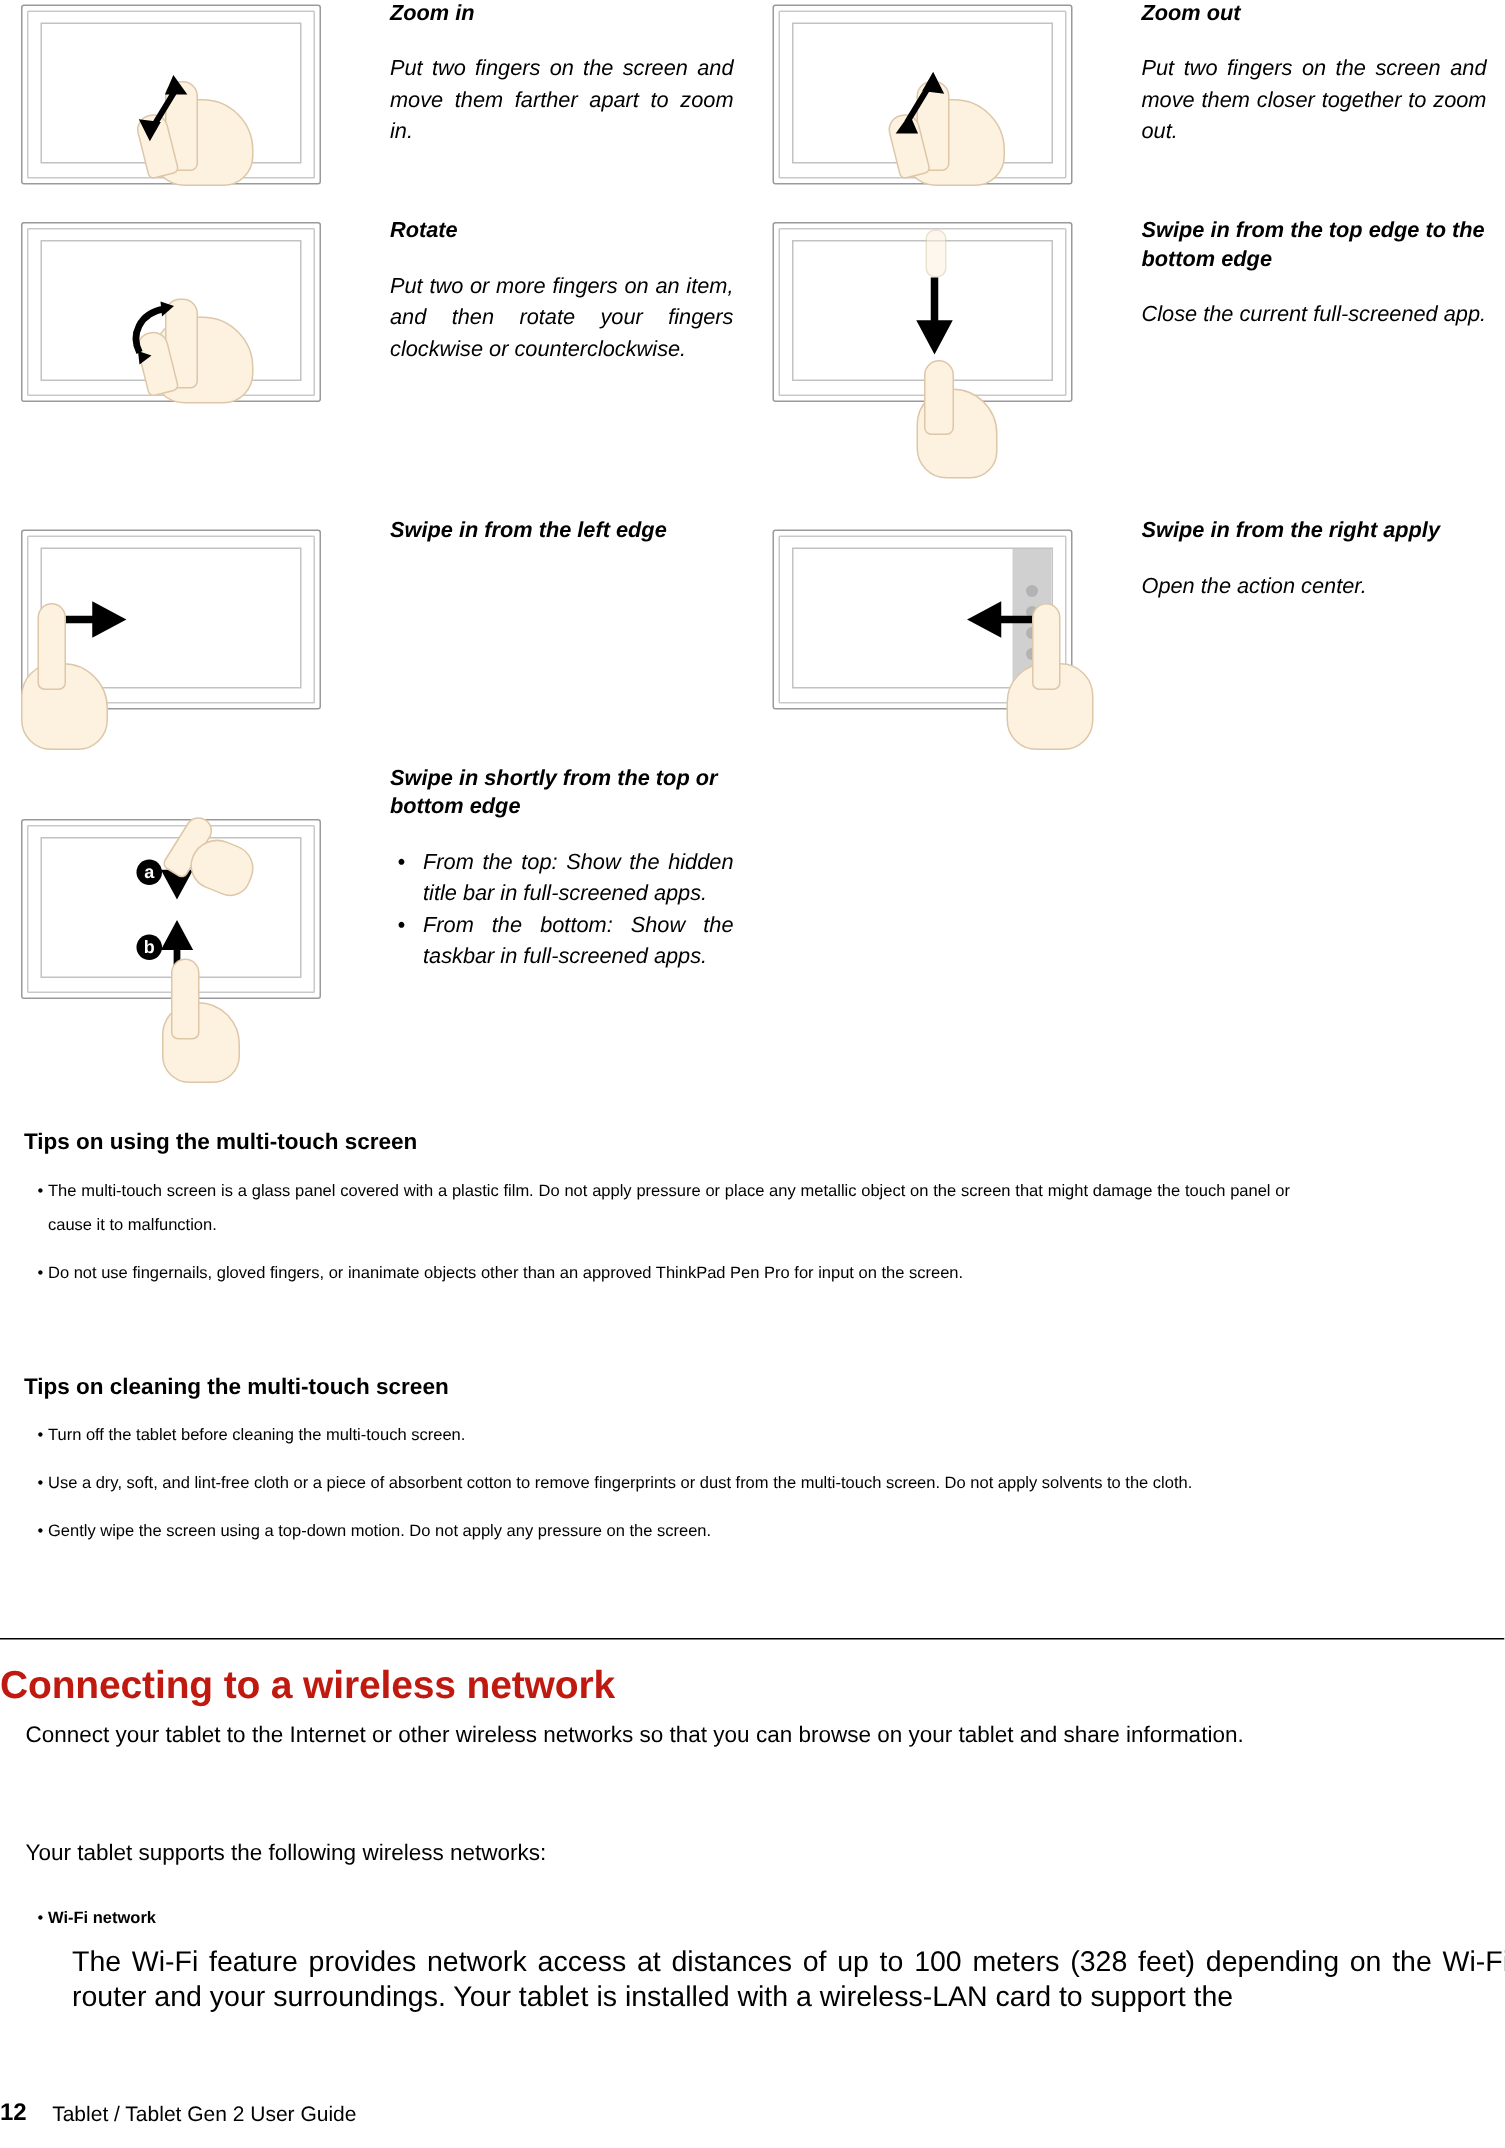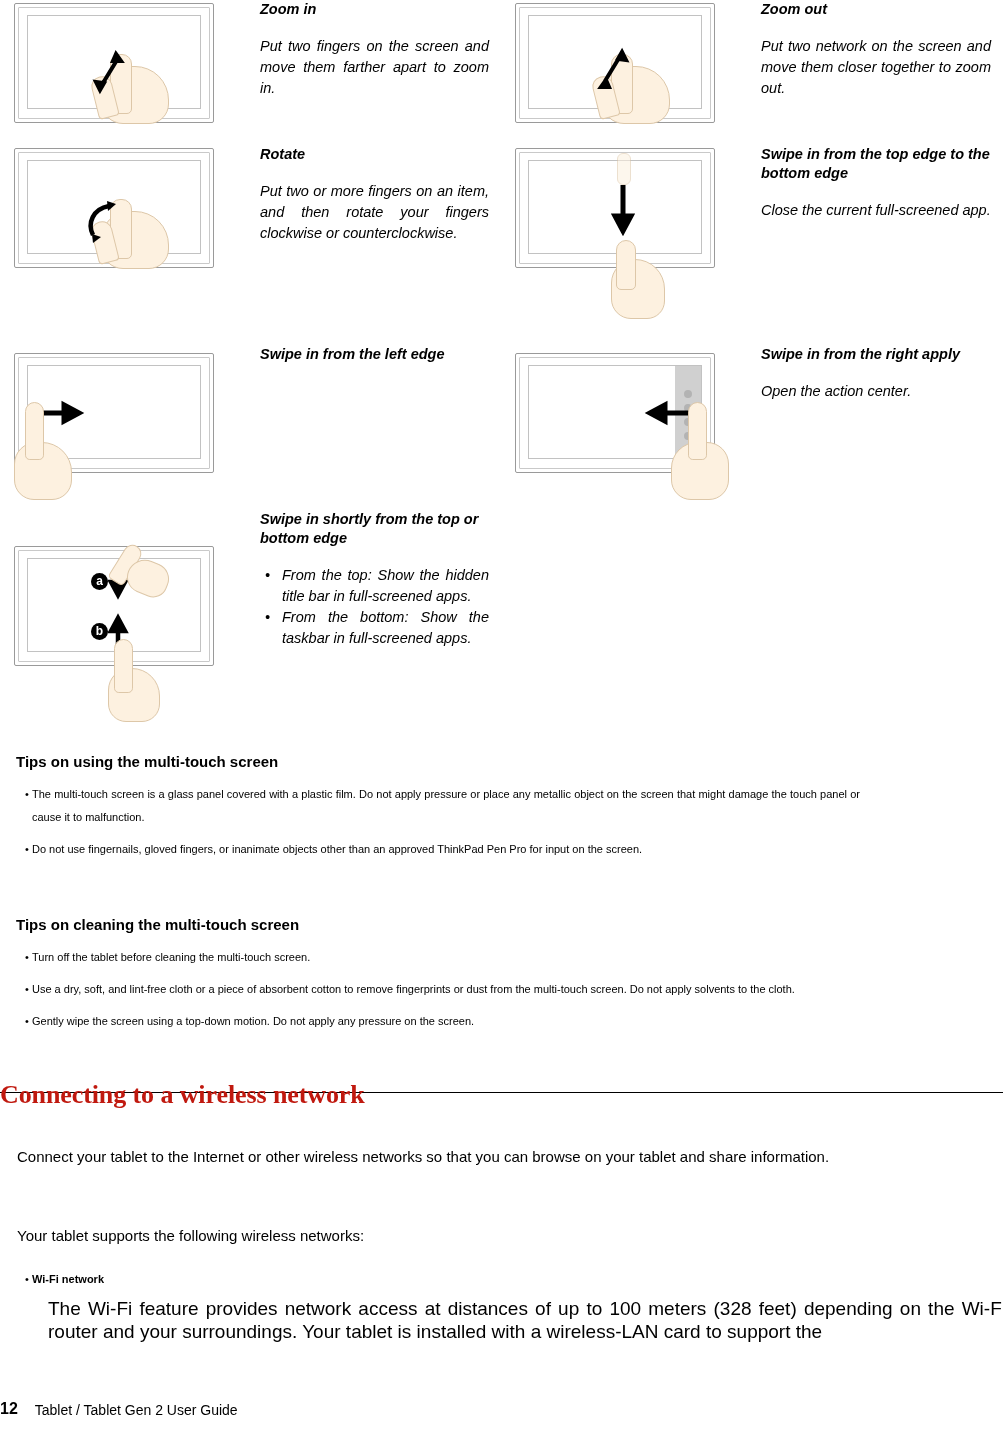--- a/index.html
+++ b/index.html
@@ -219,21 +219,21 @@
     text-align: justify;
     text-justify: inter-word;
   }
 
   
   .footer {
     position: absolute;
     left: 0;
     bottom: 14px;
     display: flex;
-    align-items: flex-end;
+    align-items: center;
   }
   .footer .pg {
     font-size: 16px;
     font-weight: bold;
     margin-right: 17px;
   }
   .footer .ft {
     font-size: 14px;
   }
 </style>
@@ -269,21 +269,21 @@
           <div class="hand palm" style="left:86px;top:62px;"></div>
           <div class="hand finger" style="left:95px;top:50px;"></div>
           <div class="hand finger2" style="left:79px;top:72px;transform:rotate(-14deg);"></div>
           <svg class="arrow-svg" style="left:76px;top:48px;width:34px;height:40px;" viewBox="0 0 34 40">
             <path d="M14 28 L9 35 L17 35 Z M13 29 L27 6 M30 0 L34 8 L26 7 Z" fill="#000" stroke="#000" stroke-width="4" stroke-linecap="round"></path>
           </svg>
         </div>
       </div>
       <div class="txt-box">
         <div class="g-title">Zoom out</div>
-        <div class="g-desc">Put two network on the screen and move them closer together to zoom out.</div>
+        <div class="g-desc">Put two fingers on the screen and move them closer together to zoom out.</div>
       </div>
     </div>
   </div>
 
   <div class="gesture-row" style="height:200px;">
 
     <div class="gesture-cell">
       <div class="fig-box">
         <div class="tablet" style="position:absolute;left:14px;top:3px;">
           <div class="screen"></div>
@@ -411,21 +411,21 @@
   <div class="sec-head">Tips on cleaning the multi-touch screen</div>
   <ul class="doc-list">
     <li>Turn off the tablet before cleaning the multi-touch screen.</li>
     <li>Use a dry, soft, and lint-free cloth or a piece of absorbent cotton to remove fingerprints or dust from the multi-touch screen.  Do not apply solvents to the cloth.</li>
     <li>Gently wipe the screen using a top-down motion.  Do not apply any pressure on the screen.</li>
   </ul>
 </div>
 
 <div class="rule" style="top:1092px;"></div>
 
-<h1 class="h1-red" style="top:1079px;font-family:Liberation Serif, serif;">Connecting to a wireless network</h1>
+<h1 class="h1-red" style="top:1107px;">Connecting to a wireless network</h1>
 
 <p class="para" style="top:1145px;">Connect your tablet to the Internet or other wireless networks so that you can browse on your tablet and share information.</p>
 
 <p class="para" style="top:1224px;">Your tablet supports the following wireless networks:</p>
 
 <div class="section" style="top:1268px;">
   <ul class="doc-list">
     <li style="margin-bottom:6px;">
       <b>Wi-Fi network</b>
     </li>

